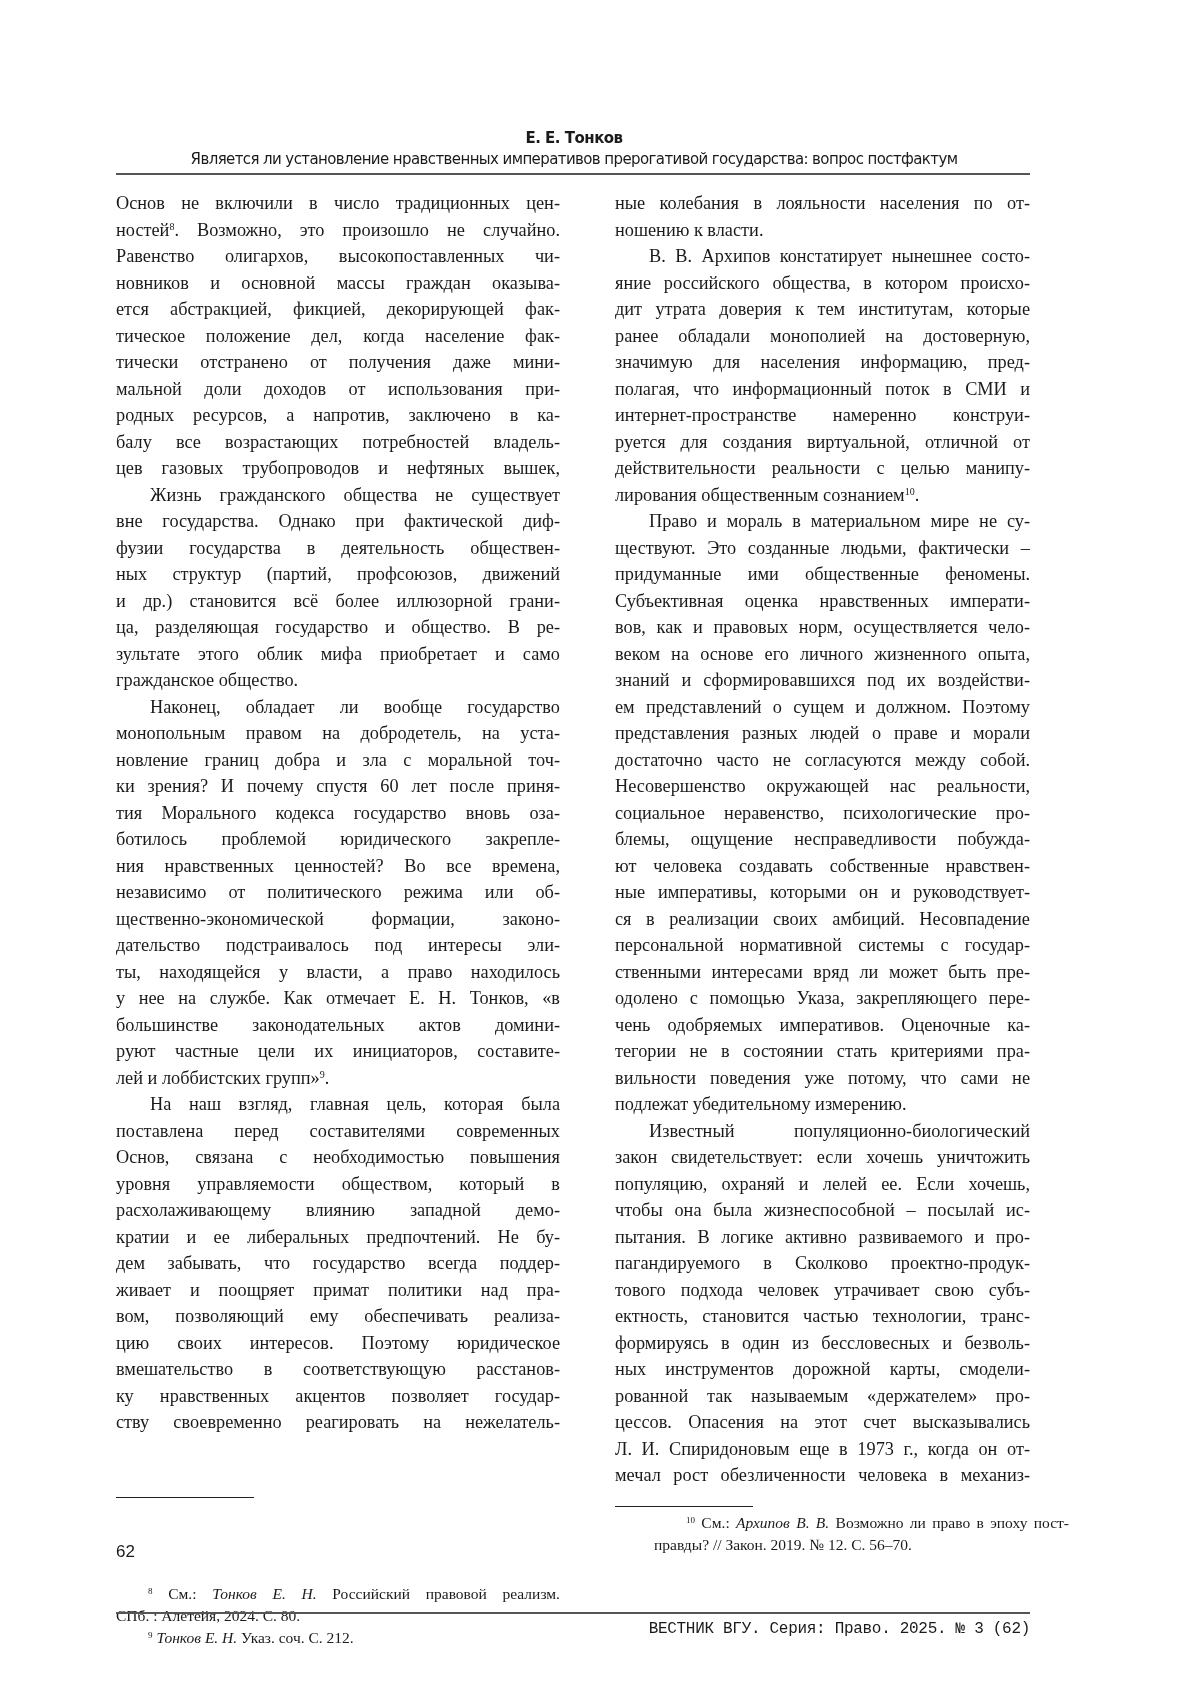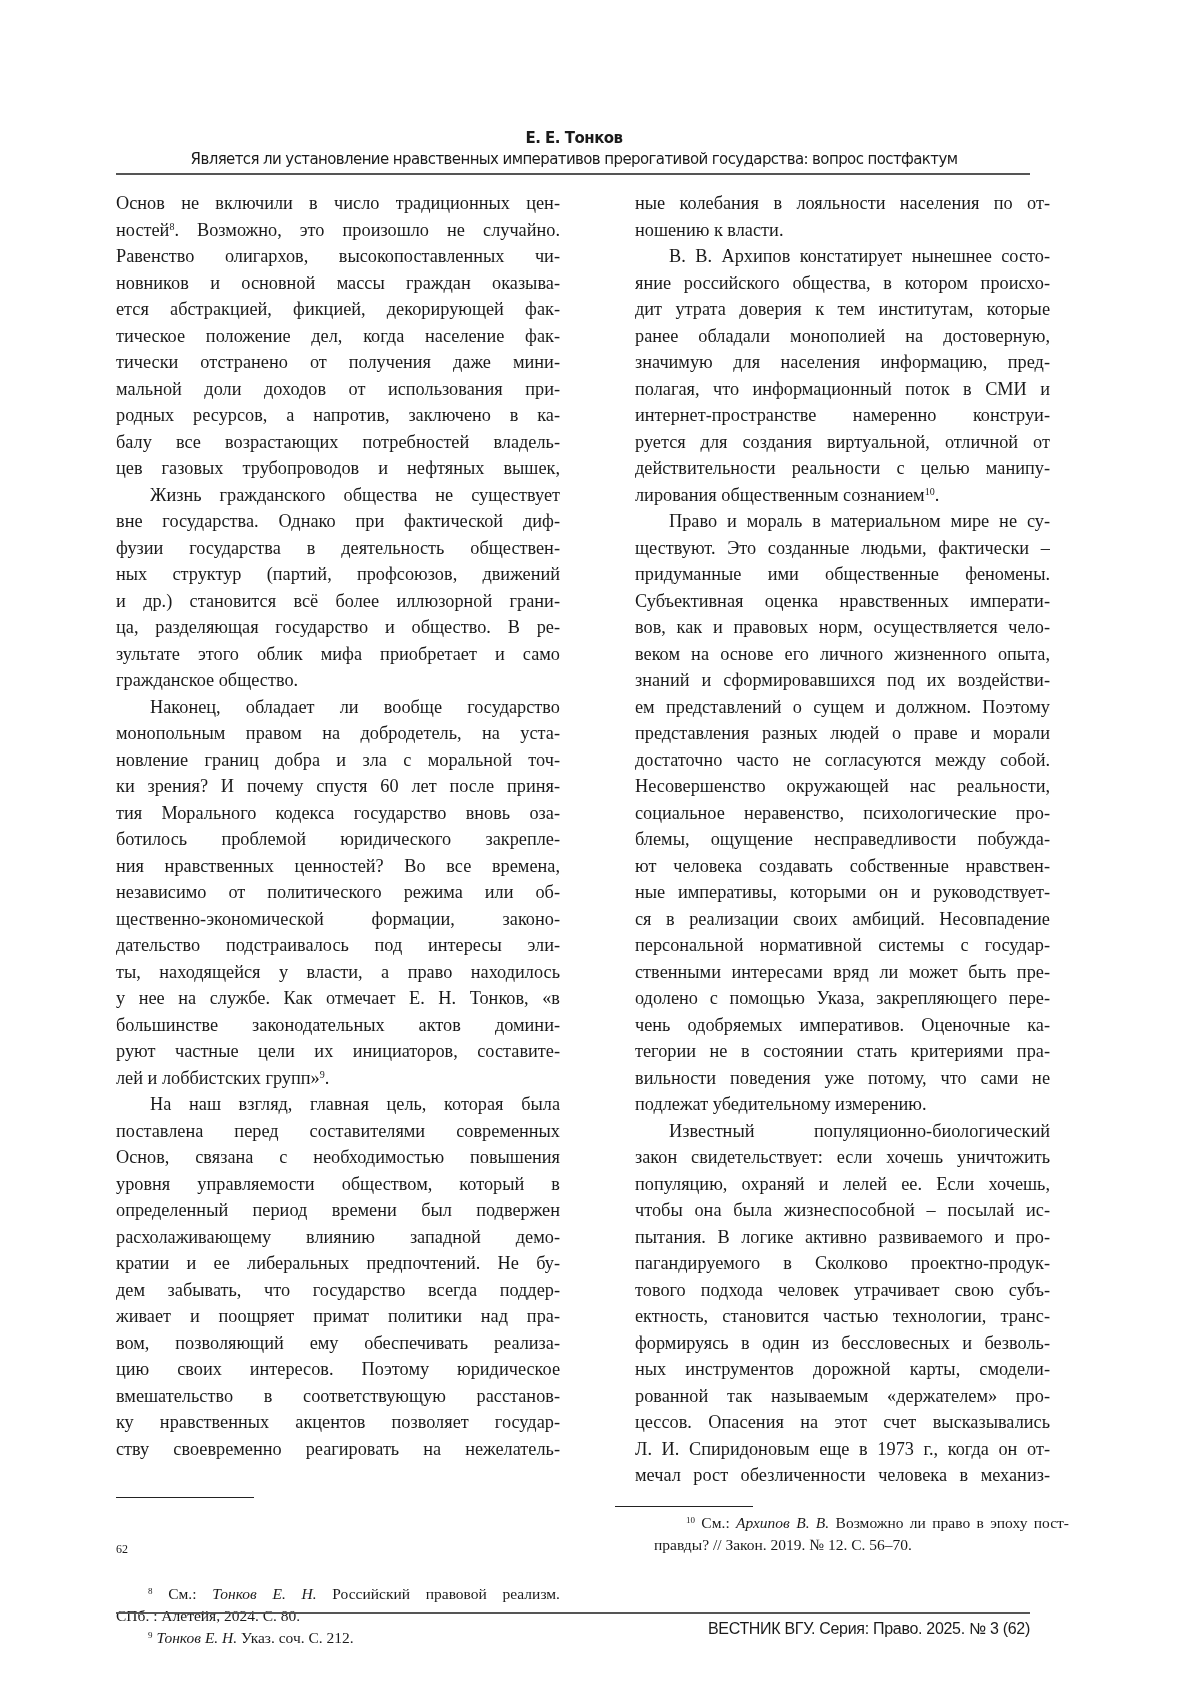--- a/index.html
+++ b/index.html
@@ -3,34 +3,34 @@
 <meta charset="utf-8">
 <style>
   html, body { margin: 0; padding: 0; background: #ffffff; }
   body { width: 1200px; height: 1698px; position: relative; overflow: hidden; color: #1a1a1a; }
   .header { position: absolute; left: 116px; top: 128px; width: 916px; text-align: center; }
   .author { font-family: "DejaVu Sans", sans-serif; font-weight: bold; font-size: 15px; letter-spacing: -0.5px; line-height: 20px; }
   .subtitle { font-family: "DejaVu Sans", sans-serif; font-size: 15px; letter-spacing: -0.6px; line-height: 22px; white-space: nowrap; }
   .rule { position: absolute; left: 116px; width: 914px; height: 0; border-top: 2px solid #555; }
   .col { position: absolute; top: 190px; font-family: "Liberation Serif", serif; font-size: 18.3px; line-height: 26.5px; }
   .col-left { left: 116px; width: 444px; }
-  .col-right { left: 615px; width: 415px; margin-left: 20px; }
+  .col-right { left: 615px; width: 415px; }
   .ln { display: block; text-align: justify; text-align-last: justify; white-space: nowrap; height: 26.5px; }
   .ln.last { text-align-last: left; }
   .ln.indent { padding-left: 34px; font-family: Liberation Serif, serif; }
   sup { font-size: 10px; line-height: 0; vertical-align: 6px; }
   .fn-rule { position: absolute; height: 0; border-top: 1.5px solid #222; width: 138px; }
   .fn { position: absolute; font-family: "Liberation Serif", serif; font-size: 15.5px; line-height: 22px; }
   .fn .ln { height: 22px; }
   .fn .ln.indent { padding-left: 32px; }
   .fn sup { font-size: 9px; vertical-align: 5px; }
   i { font-style: italic; }
   .footer-rule { position: absolute; left: 116px; top: 1612px; width: 914px; border-top: 2px solid #555; }
-  .page-num { position: absolute; left: 116px; top: 1542px; font-family: Liberation Serif, serif; font-size: 12px; }
-  .journal { position: absolute; right: 170px; top: 1620px; font-family: Liberation Sans, sans-serif; font-size: 16px; letter-spacing: -0.3px; }
+  .page-num { position: absolute; left: 116px; top: 1542px; font-family: Liberation Sans, sans-serif; font-size: 17px; }
+  .journal { position: absolute; right: 170px; top: 1620px; font-family: Liberation Mono, monospace; font-size: 16px; letter-spacing: -0.3px; }
 </style>
 </head>
 <body>
 
 <div class="header">
   <div class="author">Е. Е. Тонков</div>
   <div class="subtitle">Является ли установление нравственных императивов прерогативой государства: вопрос постфактум</div>
 </div>
 <div class="rule" style="top:173px;"></div>
 
@@ -66,21 +66,20 @@
     <span class="ln"><span>дательство подстраивалось под интересы эли-</span></span>
     <span class="ln"><span>ты, находящейся у власти, а право находилось</span></span>
     <span class="ln"><span>у нее на службе. Как отмечает Е. Н. Тонков, «в</span></span>
     <span class="ln"><span>большинстве законодательных актов домини-</span></span>
     <span class="ln"><span>руют частные цели их инициаторов, составите-</span></span>
     <span class="ln last"><span>лей и лоббистских групп»</span><sup>9</sup><span>.</span></span>
     <span class="ln indent"><span>На наш взгляд, главная цель, которая была</span></span>
     <span class="ln"><span>поставлена перед составителями современных</span></span>
     <span class="ln"><span>Основ, связана с необходимостью повышения</span></span>
     <span class="ln"><span>уровня управляемости обществом, который в</span></span>
-    <span class="ln"><span>определенный период времени был подвержен</span></span>
     <span class="ln"><span>расхолаживающему влиянию западной демо-</span></span>
     <span class="ln"><span>кратии и ее либеральных предпочтений. Не бу-</span></span>
     <span class="ln"><span>дем забывать, что государство всегда поддер-</span></span>
     <span class="ln"><span>живает и поощряет примат политики над пра-</span></span>
     <span class="ln"><span>вом, позволяющий ему обеспечивать реализа-</span></span>
     <span class="ln"><span>цию своих интересов. Поэтому юридическое</span></span>
     <span class="ln"><span>вмешательство в соответствующую расстанов-</span></span>
     <span class="ln"><span>ку нравственных акцентов позволяет государ-</span></span>
     <span class="ln"><span>ству своевременно реагировать на нежелатель-</span></span>
   </div>

